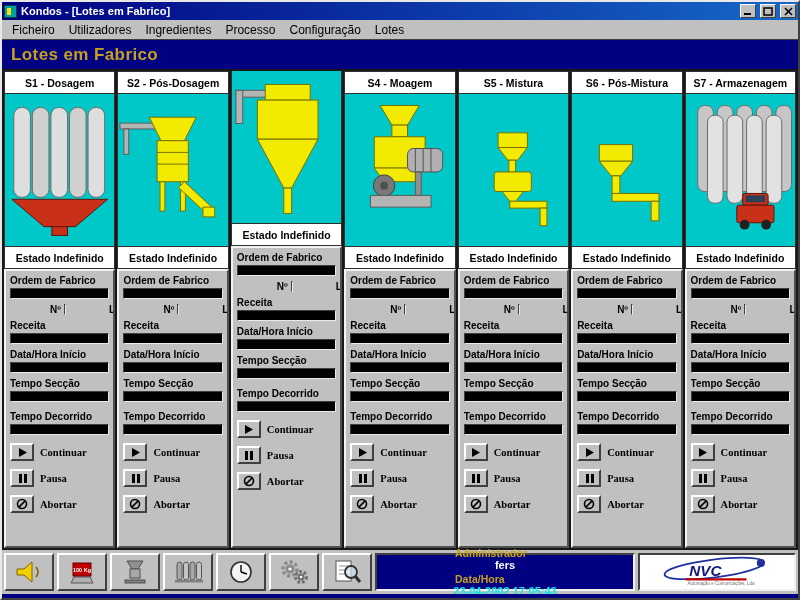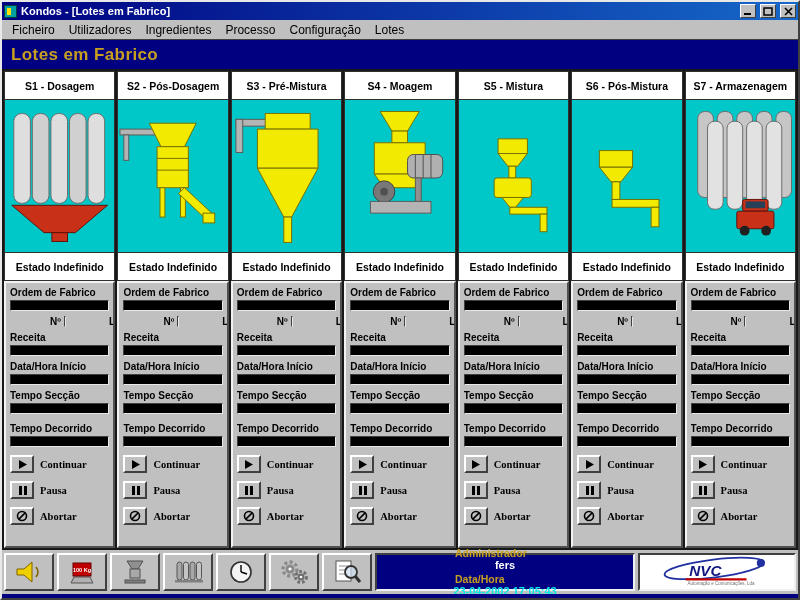--- a/index.html
+++ b/index.html
@@ -23,21 +23,21 @@
   .menu-item { padding:2px 7px; color:#000; cursor:default; }
 
   
   .header-band { height:30px; flex:none; background:var(--c-titlebar,#000080); display:flex; align-items:center;
                  padding:12px 9px; border-top:1px solid #404040; }
   .header-band span { color:var(--c-header-text,#c8a020); font-weight:bold; font-size:17px; letter-spacing:.4px; }
 
   
   .stations-grid { flex:1; display:grid; grid-template-columns:repeat(7,1fr); gap:2px; background:#181818; padding:2px; min-height:0; }
   .station { display:flex; flex-direction:column; background:#c0c0c0; min-width:0; min-height:0; }
-  .st-header, .st-status { height:29px; flex:none; background:#fff; border:1px solid #303030;
+  .st-header, .st-status { height:23px; flex:none; background:#fff; border:1px solid #303030;
                 display:flex; align-items:center; justify-content:center;
                 font-size:10.5px; font-weight:bold; white-space:nowrap; overflow:hidden; }
   .st-image { height:152px; flex:none; background:var(--c-station-bg,#00c8c8); border-left:1px solid #303030; border-right:1px solid #303030; }
   .st-image svg { display:block; width:100%; height:100%; }
 
   .st-panel { flex:1; min-height:0; border:2px solid; border-color:#f2f2f2 #505050 #505050 #f2f2f2;
               padding:3px 4px 2px; display:flex; flex-direction:column; overflow:hidden; background:#c0c0c0; }
   .lbl { font-size:10px; font-weight:bold; color:#000; margin:5px 0 2px; white-space:nowrap; overflow:hidden; flex:none; }
   .val { height:11px; flex:none; background:#000; border:1px solid; border-color:#404040 #e8e8e8 #e8e8e8 #404040; }
   .nl-row { display:flex; align-items:center; gap:3px; margin:5px 0 0; flex:none; }
@@ -229,23 +229,20 @@
                 <circle cx="6" cy="6" r="4.5" fill="none" stroke="#000" stroke-width="1.6"></circle>
                 <line x1="2.9" y1="9.1" x2="9.1" y2="2.9" stroke="#000" stroke-width="1.6"></line>
               </svg>
         </button>
         <span class="blbl">Abortar</span>
       </div>
     </div>
   </div>
 
   <div class="station">
-    <div class="st-header">
-      <span>S3 - Pré-Mistura</span>
-    </div>
     <div class="st-image">
   <svg viewBox="0 0 112 152" preserveAspectRatio="xMidYMid meet">
     <rect x="4" y="18" width="36" height="7" fill="#b4b4b4" stroke="#5a5a5a"></rect>
     <rect x="4" y="18" width="7" height="34" fill="#b4b4b4" stroke="#5a5a5a"></rect>
     <rect x="34" y="12" width="46" height="16" fill="#f2ea00" stroke="#787000"></rect>
     <rect x="26" y="28" width="62" height="40" fill="#f2ea00" stroke="#787000"></rect>
     <polygon points="26,68 88,68 61,118 53,118" fill="#f2ea00" stroke="#787000"></polygon>
     <rect x="53" y="118" width="8" height="26" fill="#f2ea00" stroke="#787000"></rect>
   </svg>
 </div>

